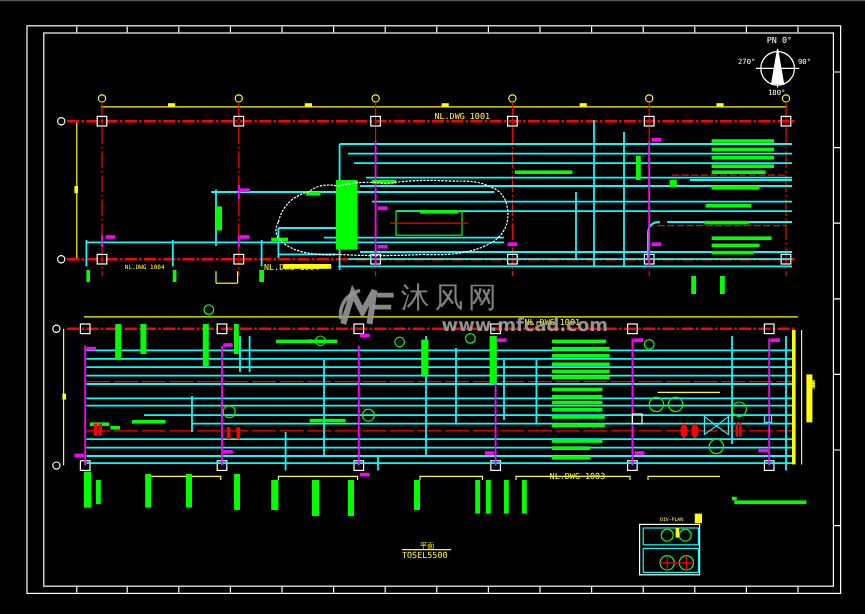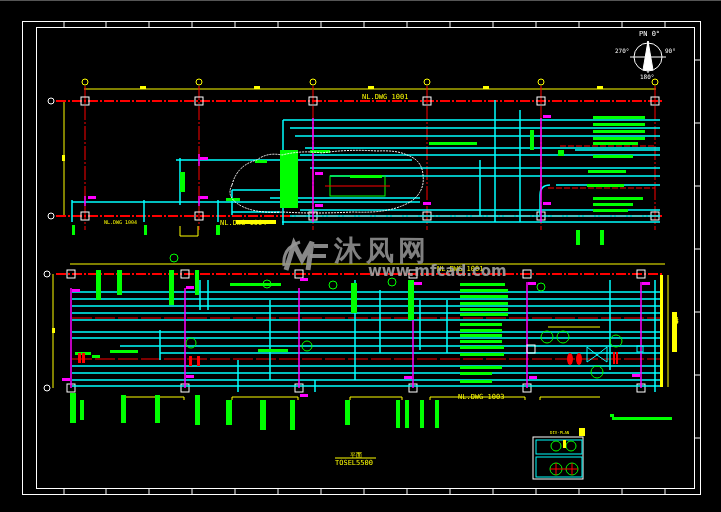--- a/index.html
+++ b/index.html
@@ -1,19 +1,19 @@
 <!DOCTYPE html>
 <html><head>
 <meta charset="utf-8">
 <style>
   html, body { margin: 0; padding: 0; background: #000; }
   body { width: 721px; height: 512px; overflow: hidden; position: relative; font-family: "DejaVu Sans Mono", monospace; }
   .topbar { position: absolute; left: 0; top: 0; width: 721px; height: 1px; background: #555; }
   svg.cad { position: absolute; left: 0; top: 0; }
-  .wm { position: absolute; left: 278px; top: 232px; color: rgba(150,150,150,0.85); font-family: "DejaVu Sans", sans-serif; font-weight: bold; font-size: 28px; letter-spacing: 4px; }
+  .wm { position: absolute; left: 278px; top: 232px; color: rgba(150,150,150,0.85); font-family: "DejaVu Sans", sans-serif; font-weight: normal; font-size: 24px; letter-spacing: 4px; }
   .wm-url { position: absolute; left: 368px; top: 262px; color: rgba(170,170,170,0.85); font-family: "DejaVu Sans", sans-serif; font-size: 15px; font-weight: bold; }
   .wm-logo { position: absolute; left: 280px; top: 236px; width: 52px; height: 40px; }
 </style>
 </head>
 <body>
 
 <div class="topbar"></div>
 
 <svg class="cad" width="721" height="512" viewBox="0 0 721 512" xmlns="http://www.w3.org/2000/svg">
 

